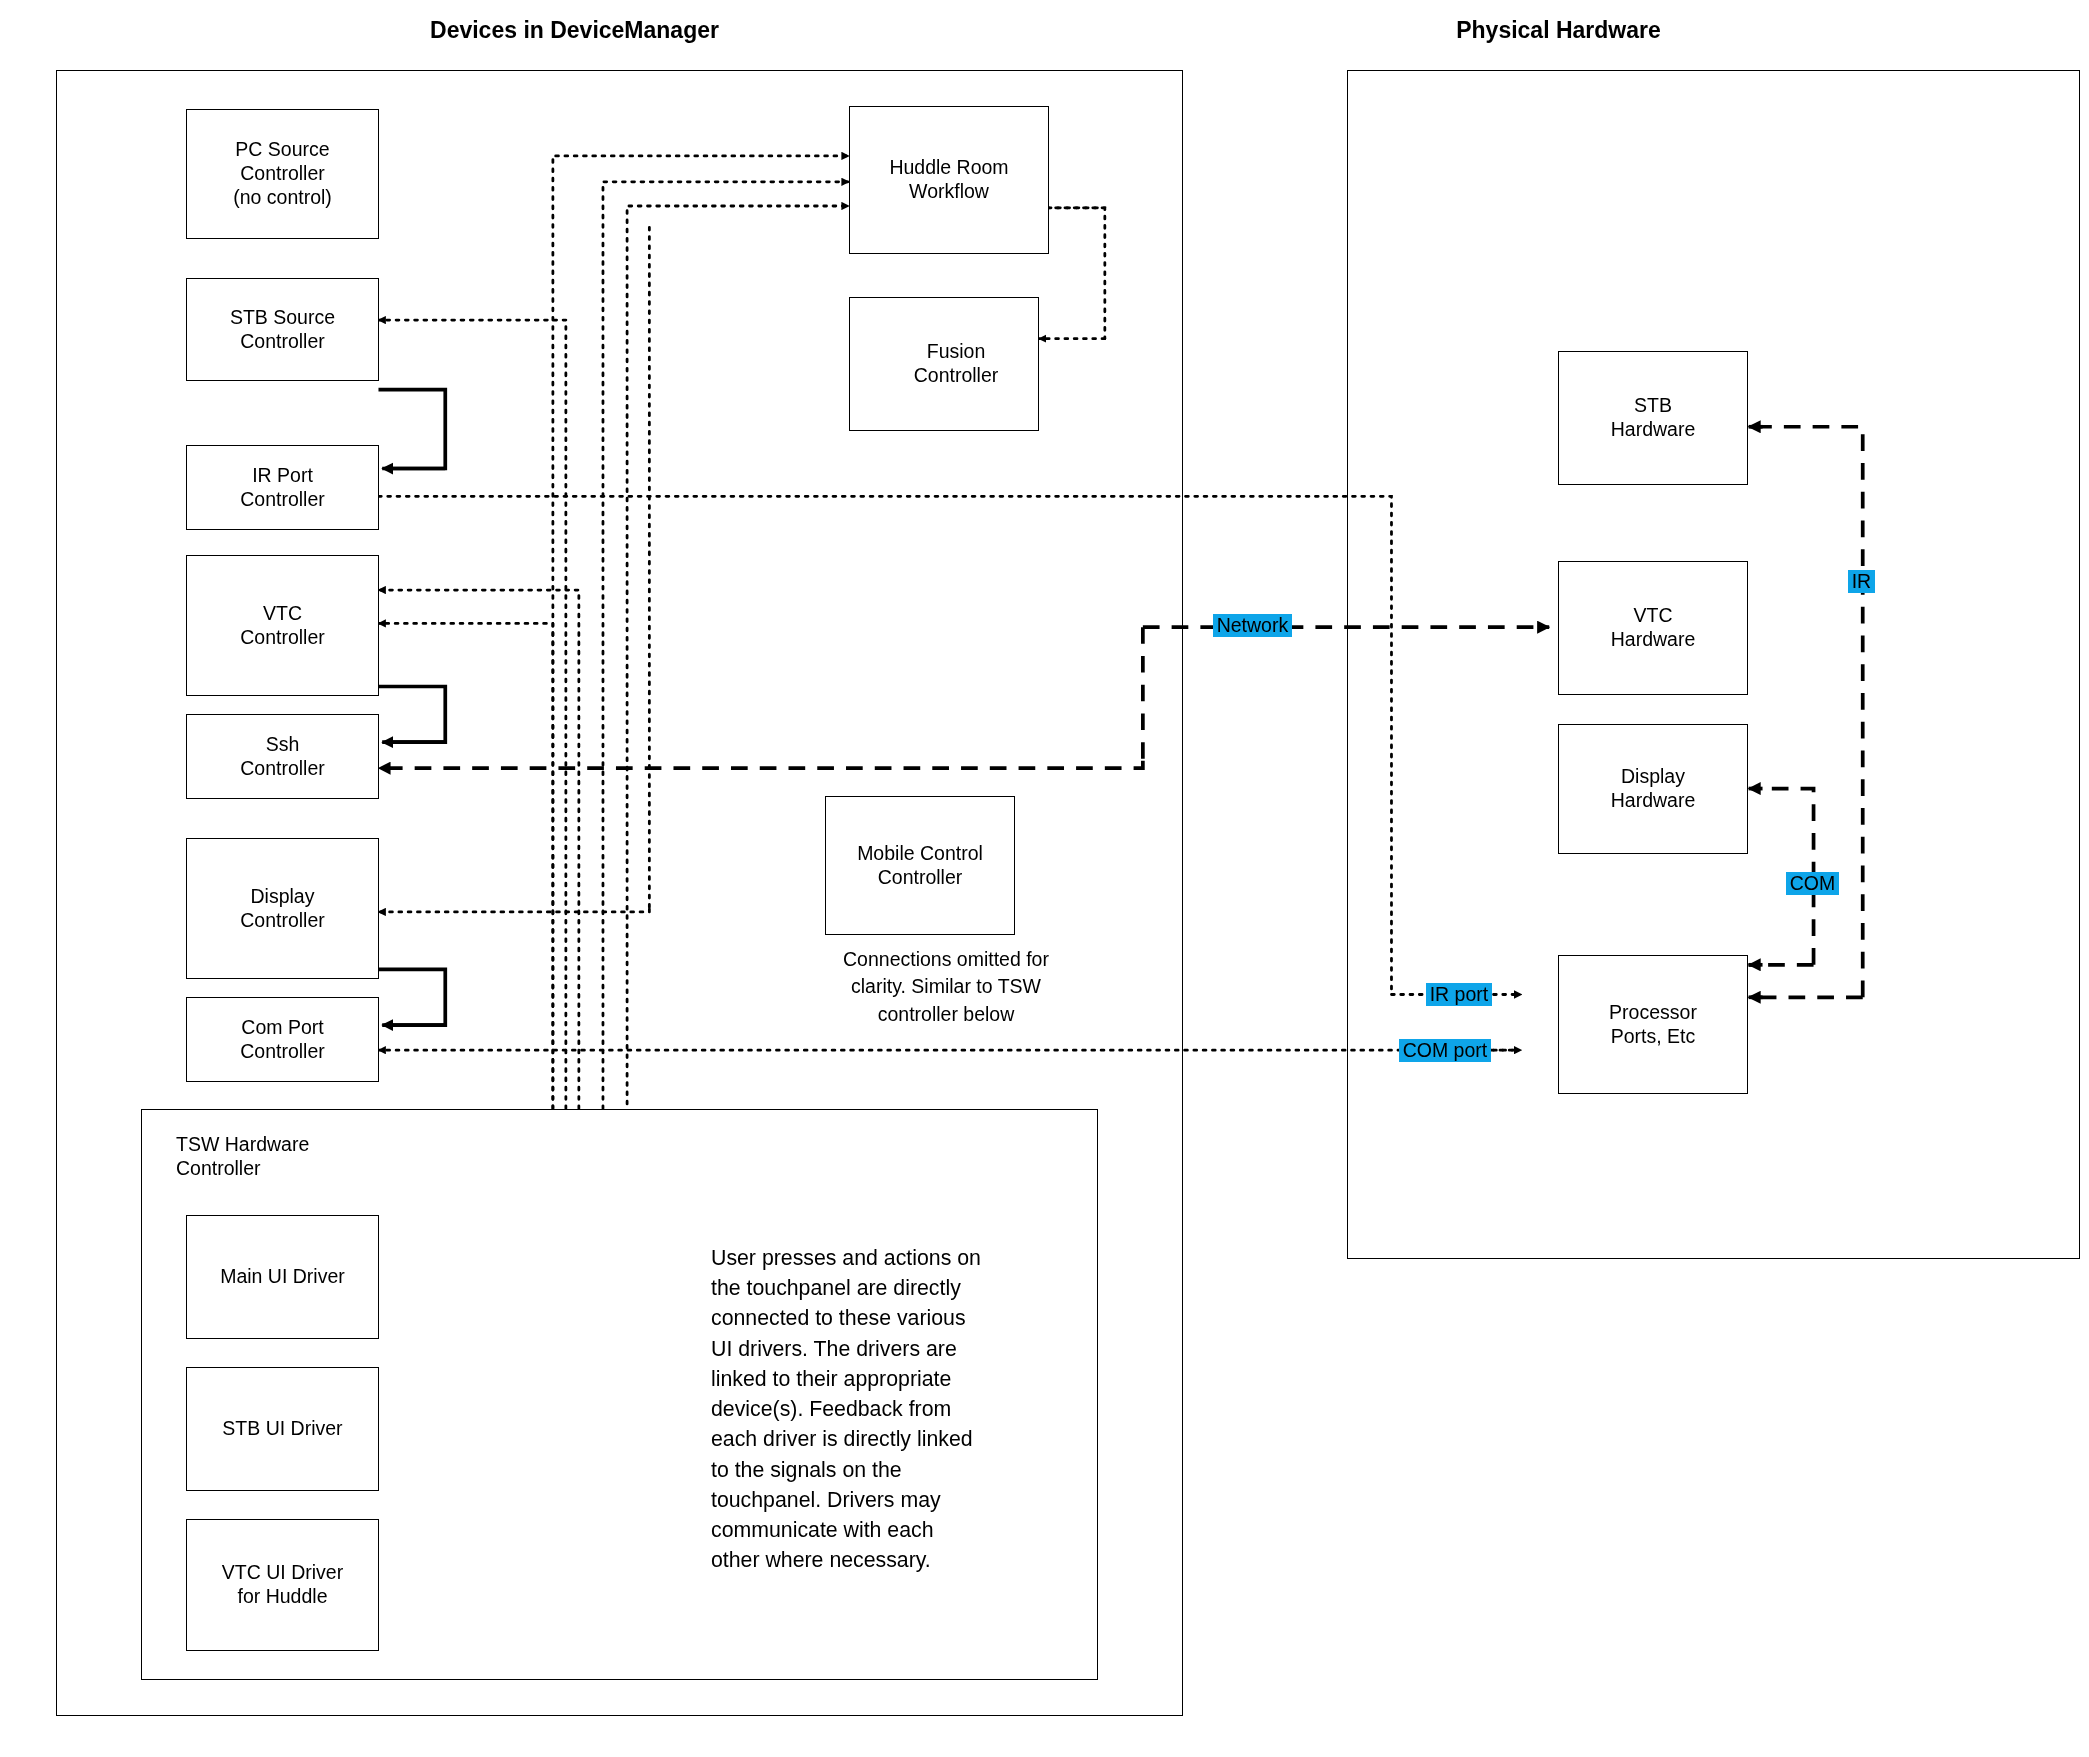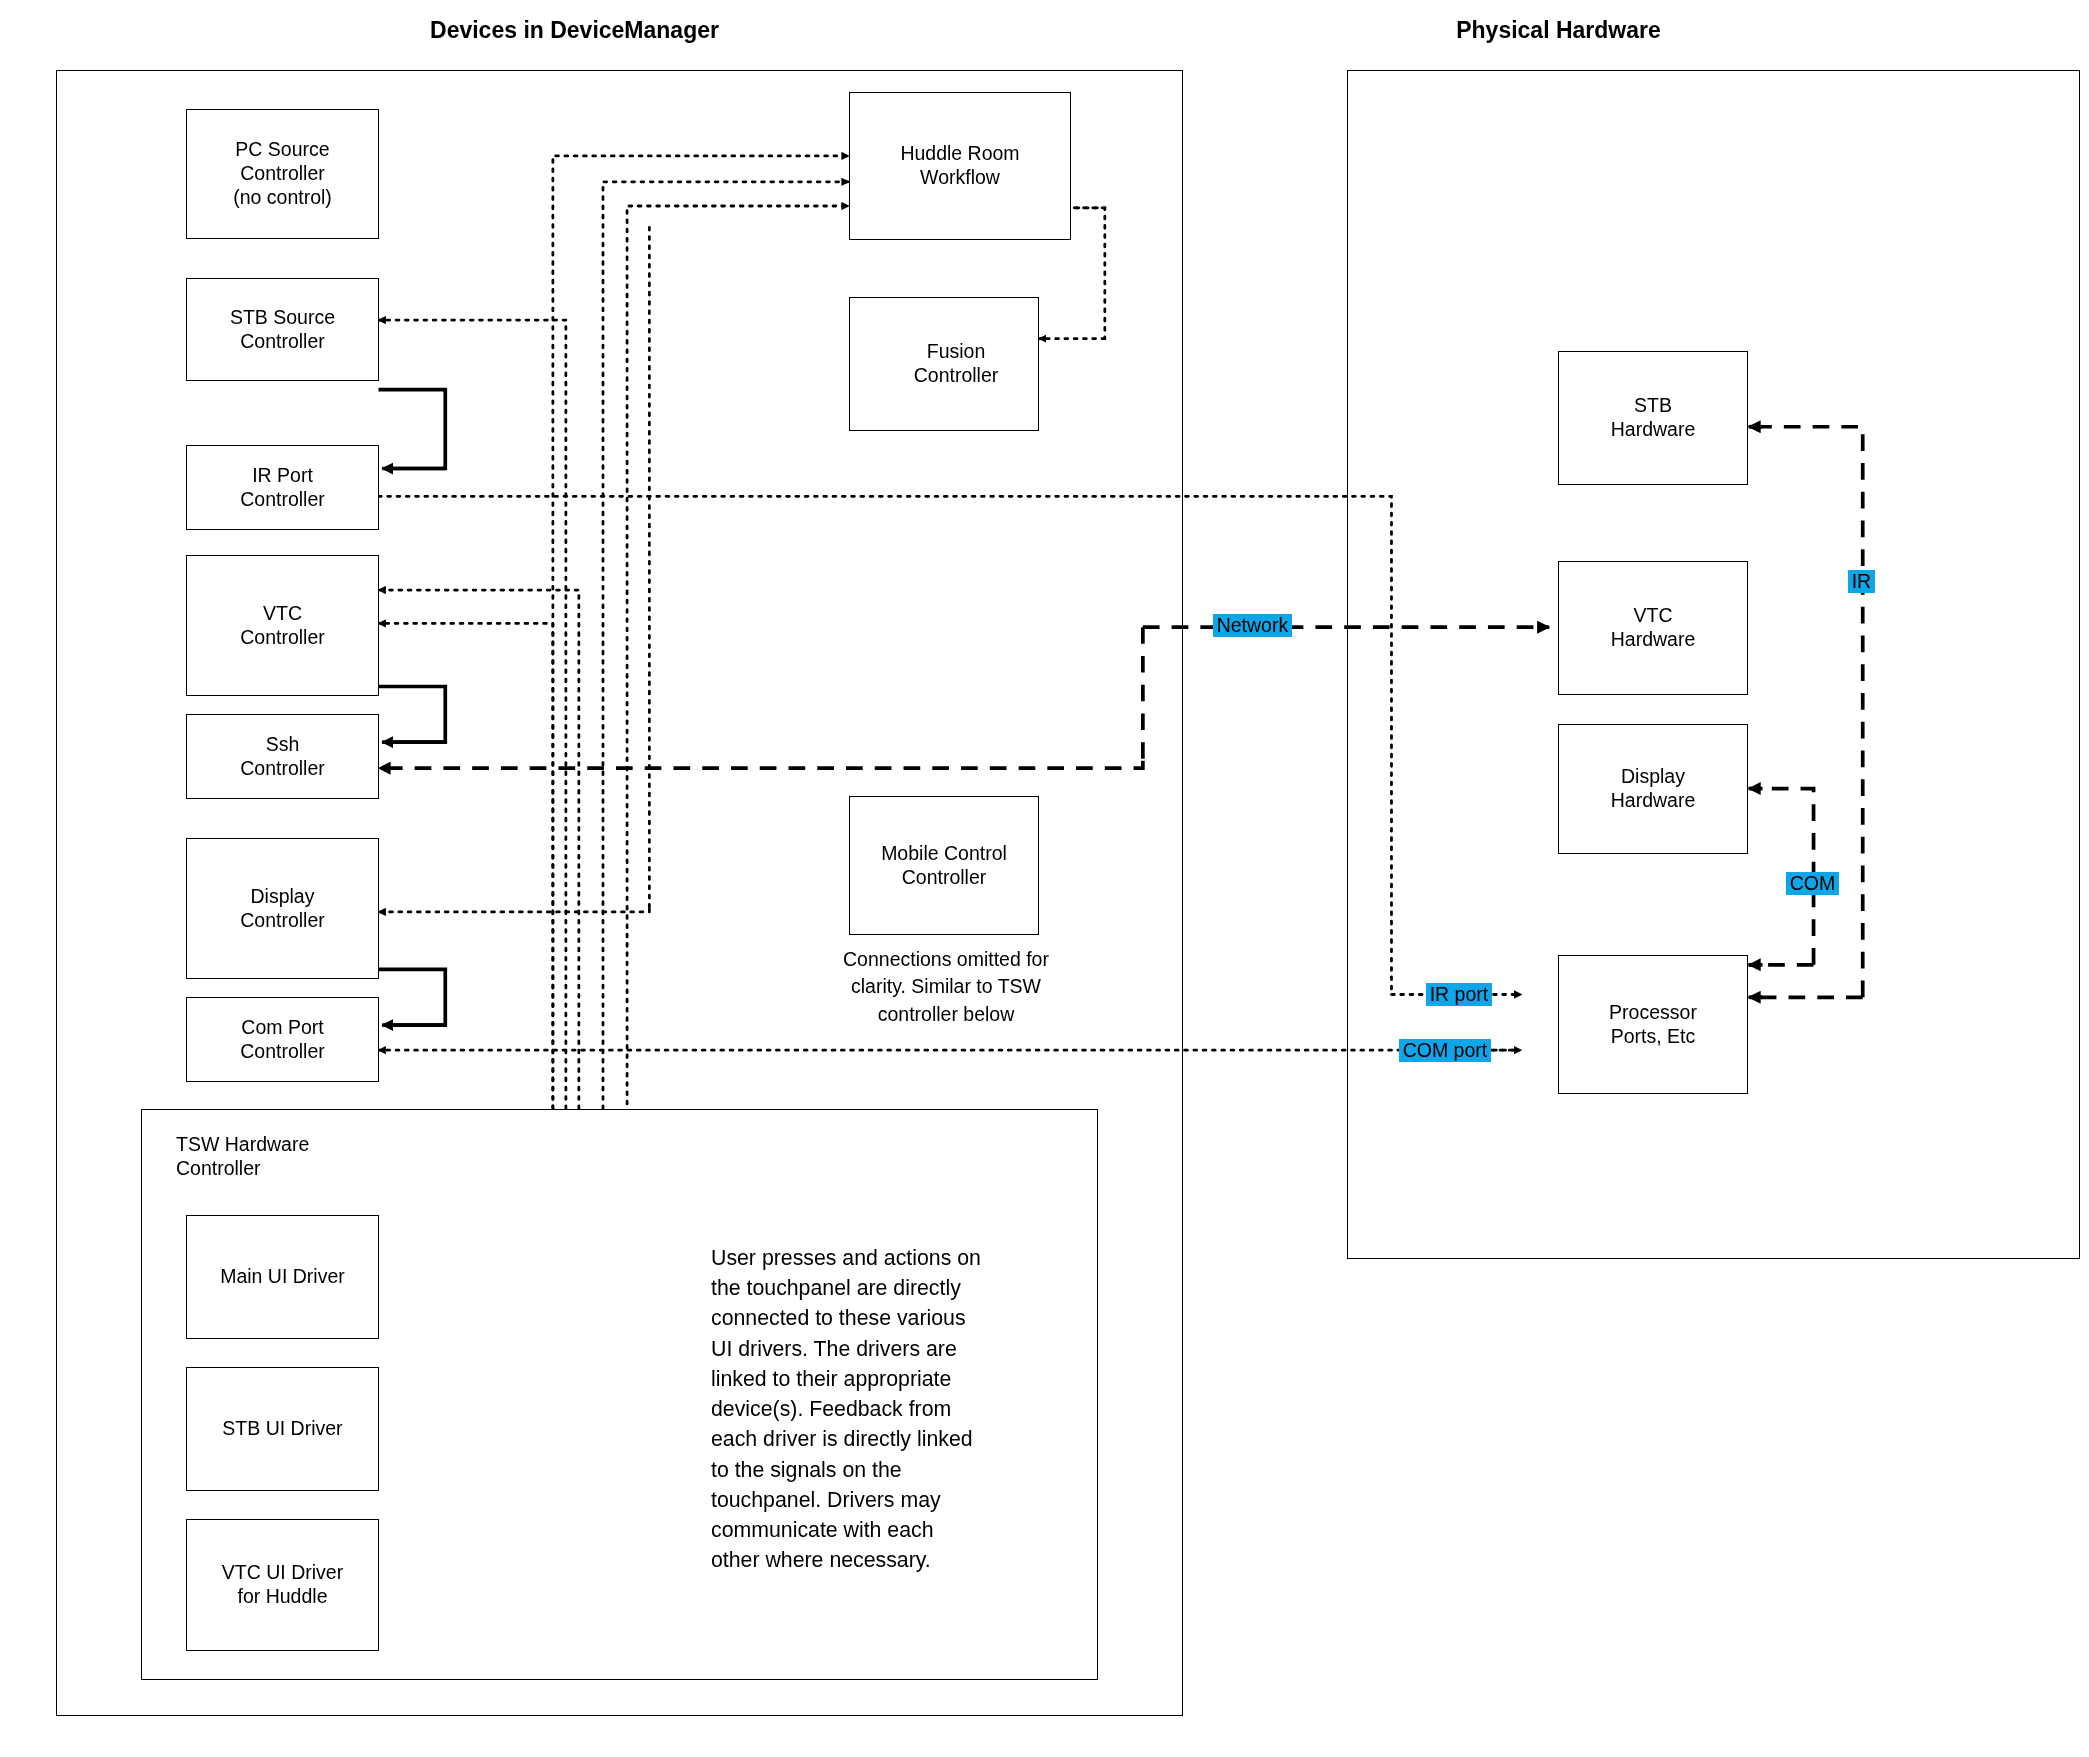--- a/index.html
+++ b/index.html
@@ -209,27 +209,27 @@
 
   <div class="box" style="left:186px; top:714px; width:193px; height:85px;">Ssh
 Controller</div>
 
   <div class="box" style="left:186px; top:838px; width:193px; height:141px;">Display
 Controller</div>
 
   <div class="box" style="left:186px; top:997px; width:193px; height:85px;">Com Port
 Controller</div>
 
-  <div class="box" style="left:849px; top:92px; width:222px; height:148px;">Huddle Room
+  <div class="box" style="left:849px; top:106px; width:200px; height:148px;">Huddle Room
 Workflow</div>
 
   <div class="box" style="left:849px; top:297px; width:190px; height:134px;padding-left:24px;">Fusion
 Controller</div>
 
-  <div class="box" style="left:849px; top:796px; width:190px; height:139px;">Mobile Control
+  <div class="box" style="left:825px; top:796px; width:190px; height:139px;">Mobile Control
 Controller</div>
 
   <div class="note" style="left:807px; top:946px; width:278px;">Connections omitted for
 clarity. Similar to TSW
 controller below</div>
 
   <div class="grpbox" style="left:141px; top:1109px; width:957px; height:571px;"></div>
   <div class="grplabel" style="left:176px; top:1133px; width:241px;">TSW Hardware
 Controller</div>
 

